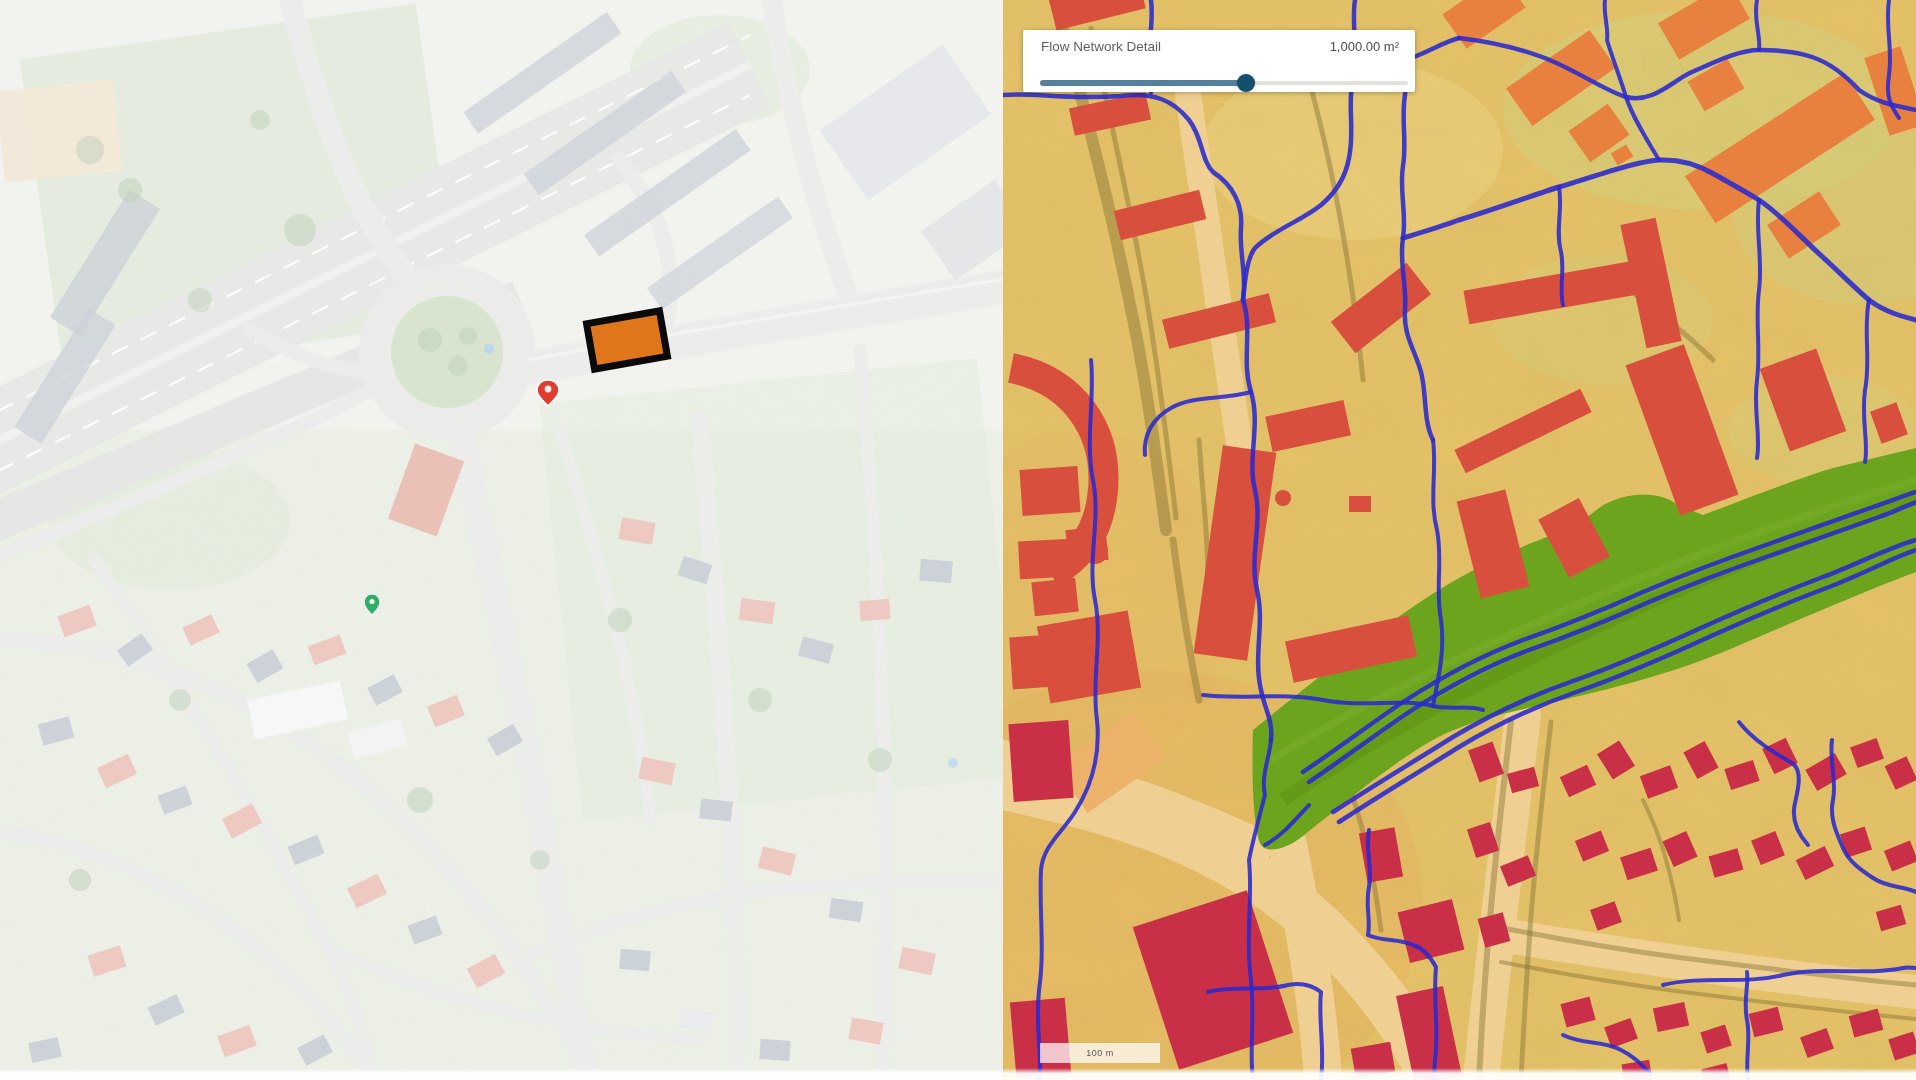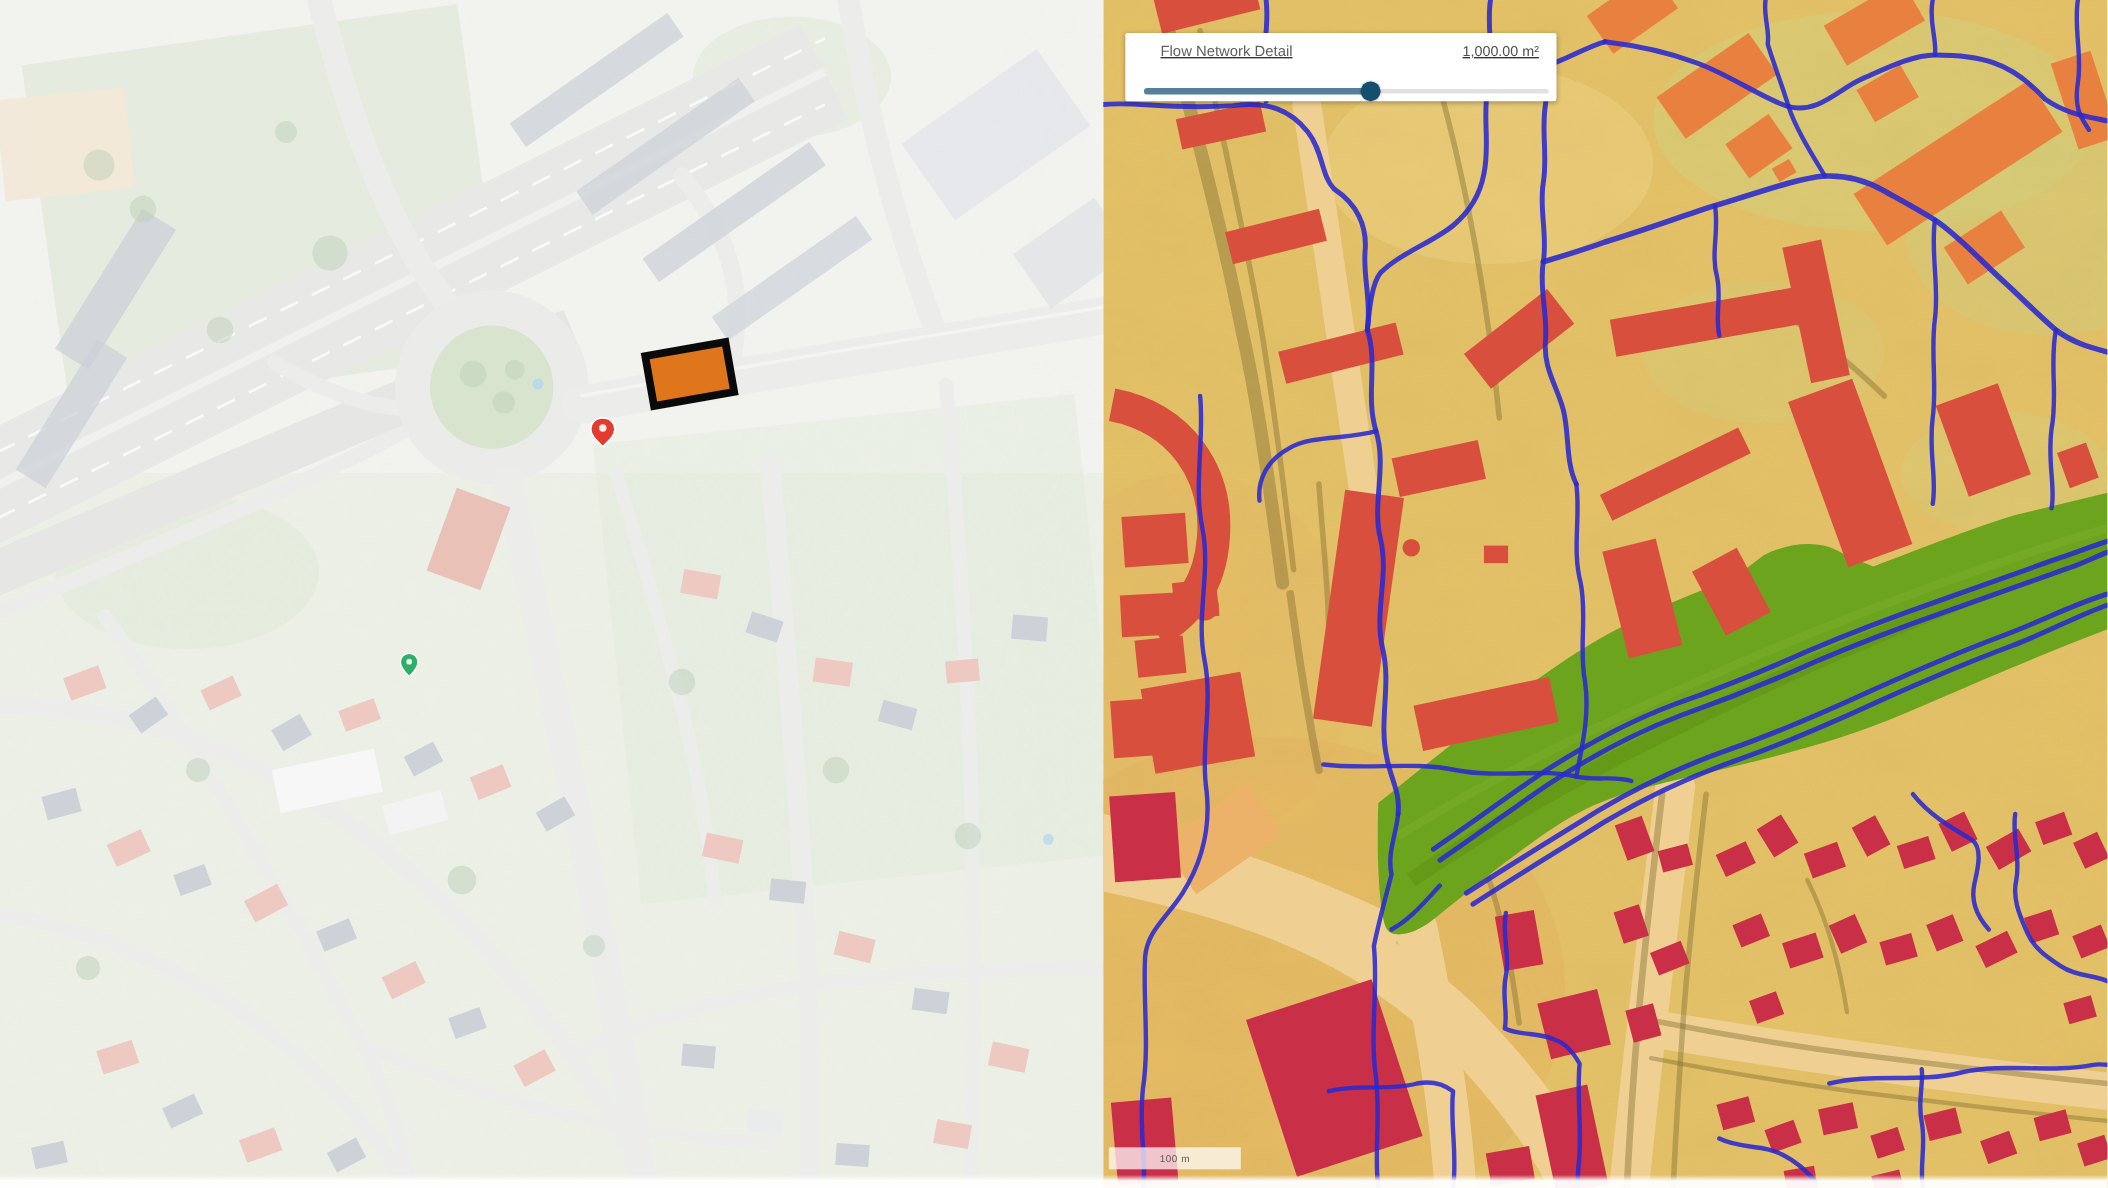--- a/index.html
+++ b/index.html
@@ -4,31 +4,31 @@
 <style>
   html,body{margin:0;padding:0;background:#fff;}
   .stage{position:relative;width:1916px;height:1080px;overflow:hidden;font-family:"Liberation Sans",sans-serif;}
   .stage svg{position:absolute;top:0;display:block;}
   #leftmap{left:0;}
   #rightmap{left:1003px;}
 
   
   .panel{position:absolute;left:1023px;top:30px;width:392px;height:62px;background:#ffffff;
          border-radius:2px;box-shadow:0 1px 5px rgba(0,0,0,.30);z-index:30;}
-  .panel-row{display:flex;justify-content:space-between;align-items:center;padding:9px 16px 0 32px;text-decoration:underline;}
+  .panel-row{display:flex;justify-content:space-between;align-items:center;padding:9px 16px 0 18px;}
   .panel-label{font-size:13.5px;color:#5f5f5f;}
   .panel-value{font-size:13px;color:#4e4e4e;}
   .slider{position:absolute;left:17px;right:7px;top:44px;height:18px;cursor:pointer;}
   .slider-track{position:absolute;left:0;right:0;top:7px;height:4px;background:#e1e1de;border-radius:2px;}
   .slider-fill{position:absolute;left:0;top:6px;height:6px;background:#54809c;border-radius:3px;}
   .slider-thumb{position:absolute;top:0;width:18px;height:18px;margin-left:-9px;border-radius:50%;
                 background:#14506e;box-shadow:0 0 2px rgba(0,0,0,.4);}
 
   
-  .scalebar{position:absolute;left:1008px;top:1043px;width:120px;height:20px;background:rgba(255,255,255,.72);
+  .scalebar{position:absolute;left:1040px;top:1043px;width:120px;height:20px;background:rgba(255,255,255,.72);
             z-index:20;display:flex;align-items:center;justify-content:center;}
   .scalebar span{font-size:9px;color:#5a5a5a;letter-spacing:.5px;}
 
   .bottom-fade{position:absolute;left:0;bottom:0;width:100%;height:12px;z-index:40;
                background:linear-gradient(to top,rgba(255,255,255,.95) 55%,rgba(255,255,255,0));}
 
   
   .red1{fill:#d94f3d;} .red2{fill:#c92f46;} .org{fill:#e8813f;} .blue{stroke:#2929cf;fill:none;stroke-linecap:round;stroke-linejoin:round;opacity:.88;}
   .ridge{stroke:#7f6c2f;fill:none;stroke-linecap:round;opacity:.42;}
   .roadT{stroke:#f0d092;fill:none;stroke-linecap:round;}

